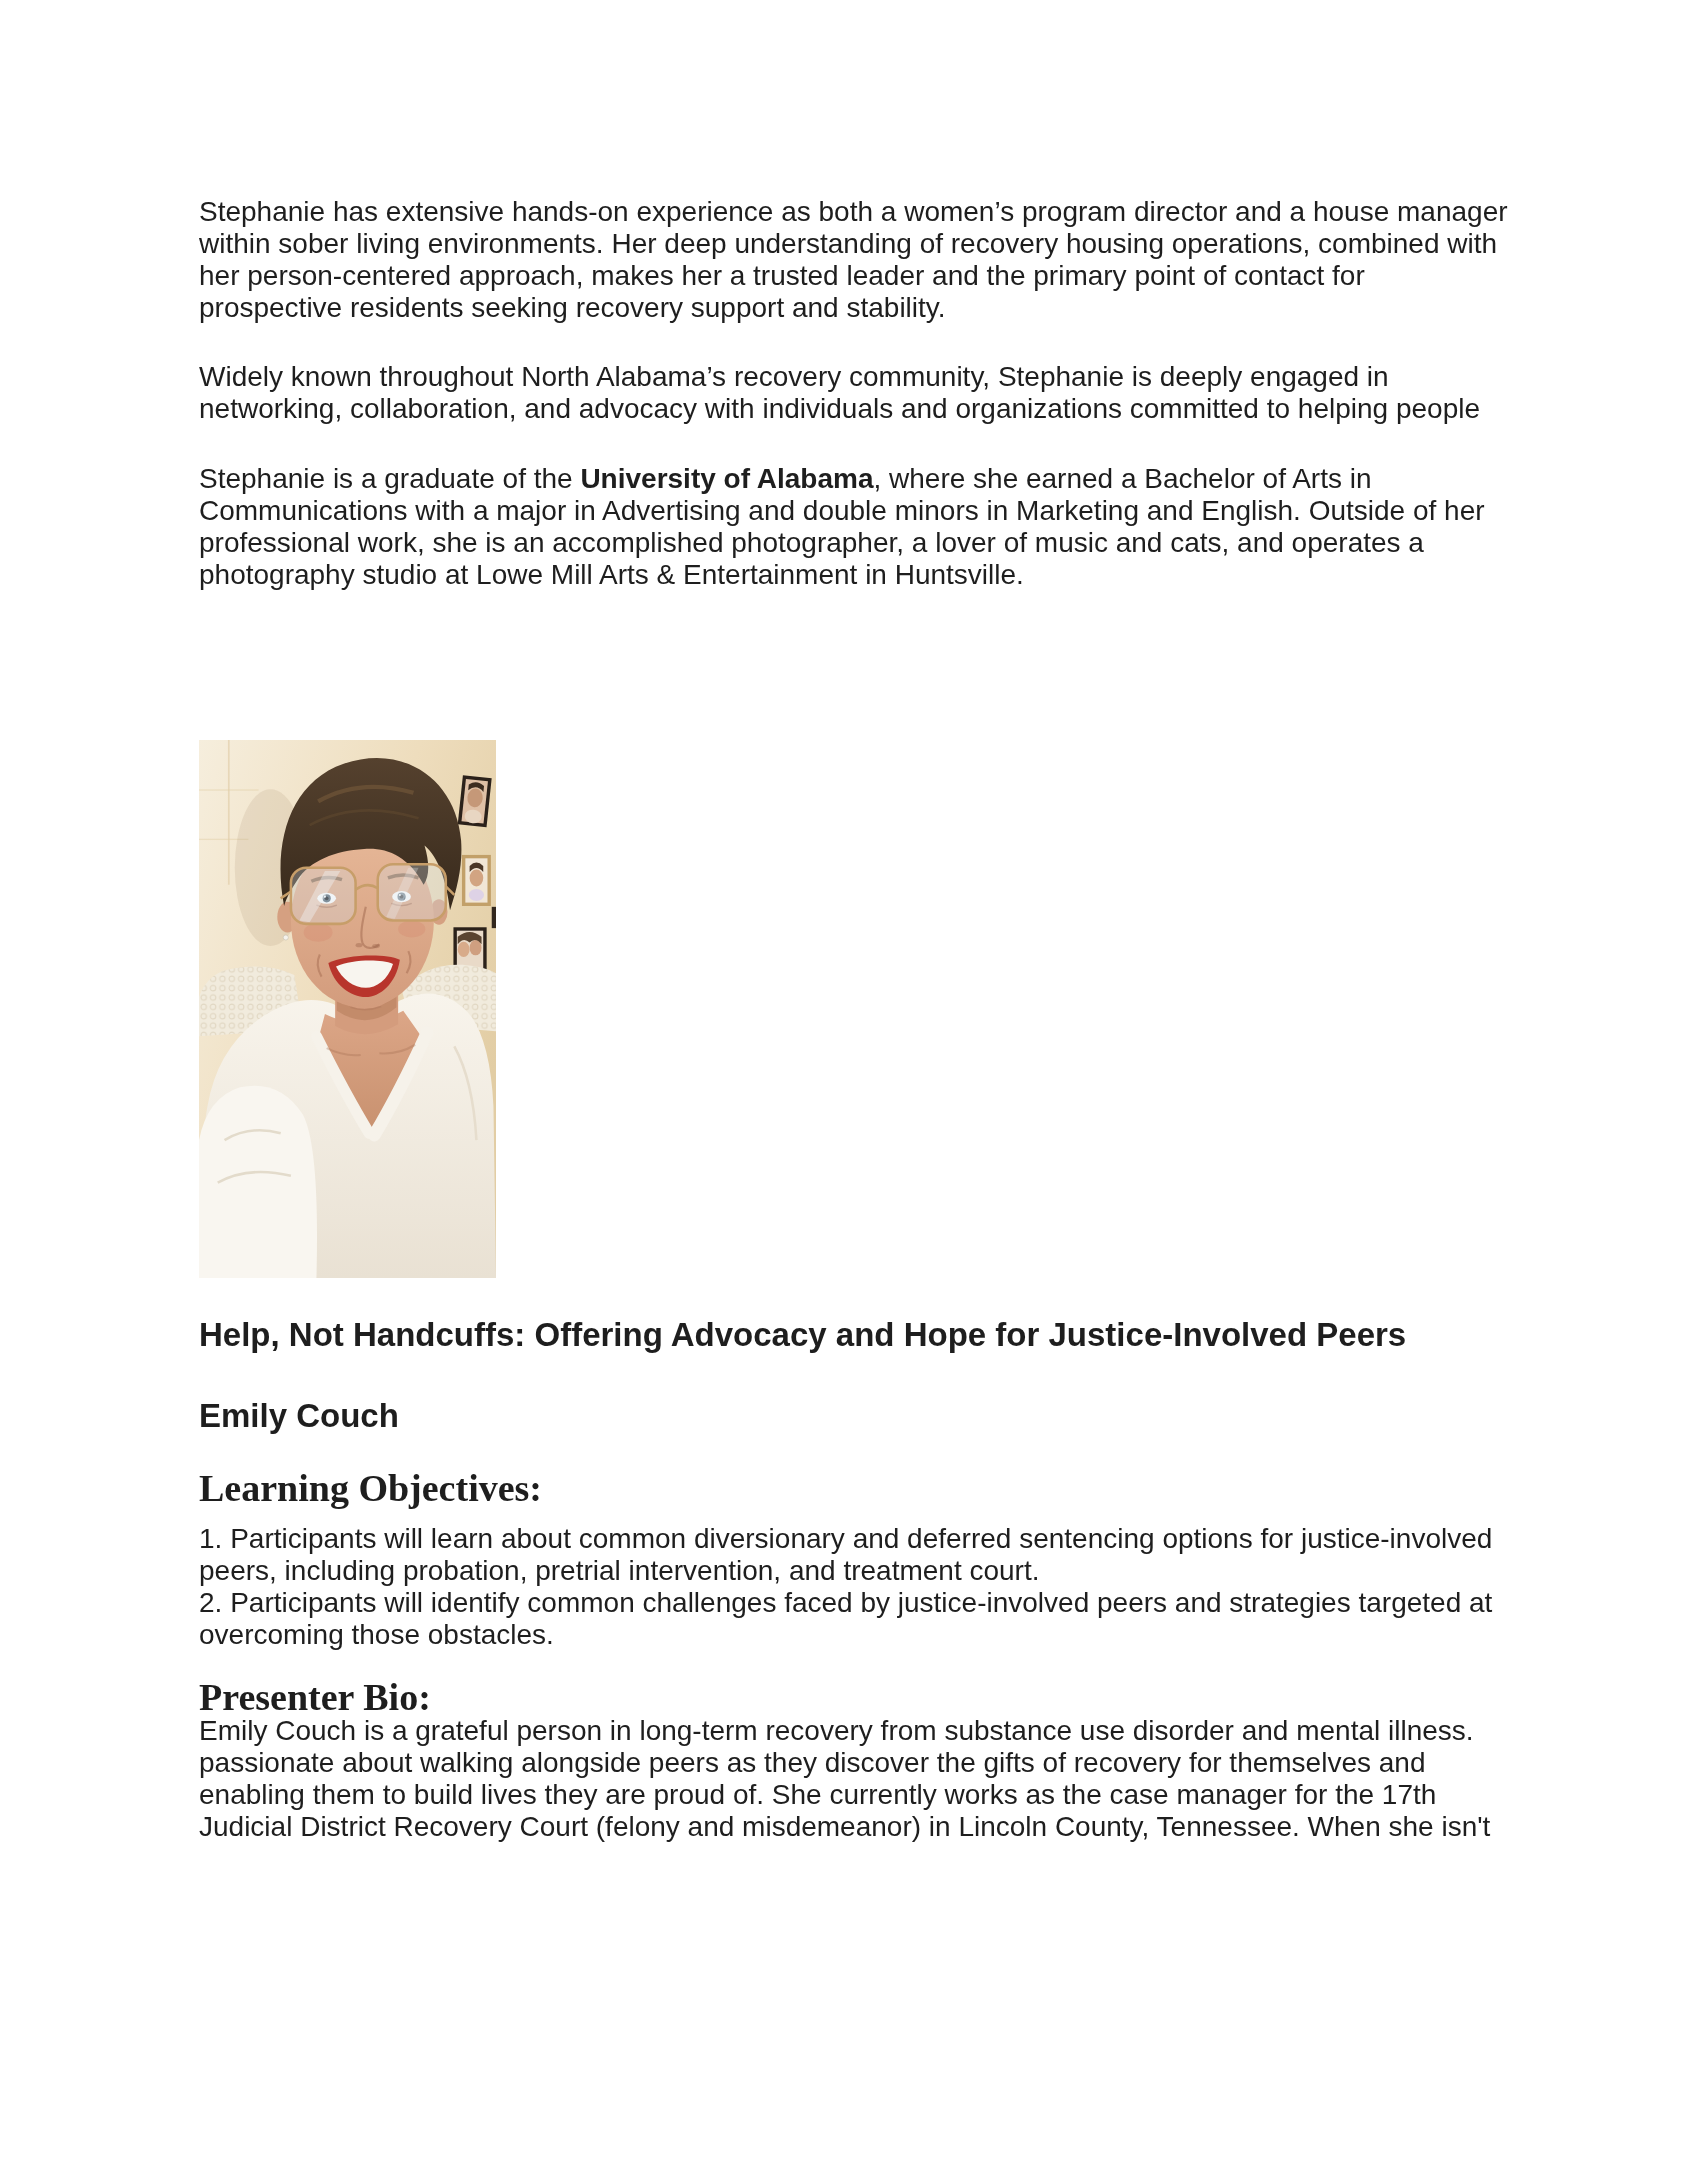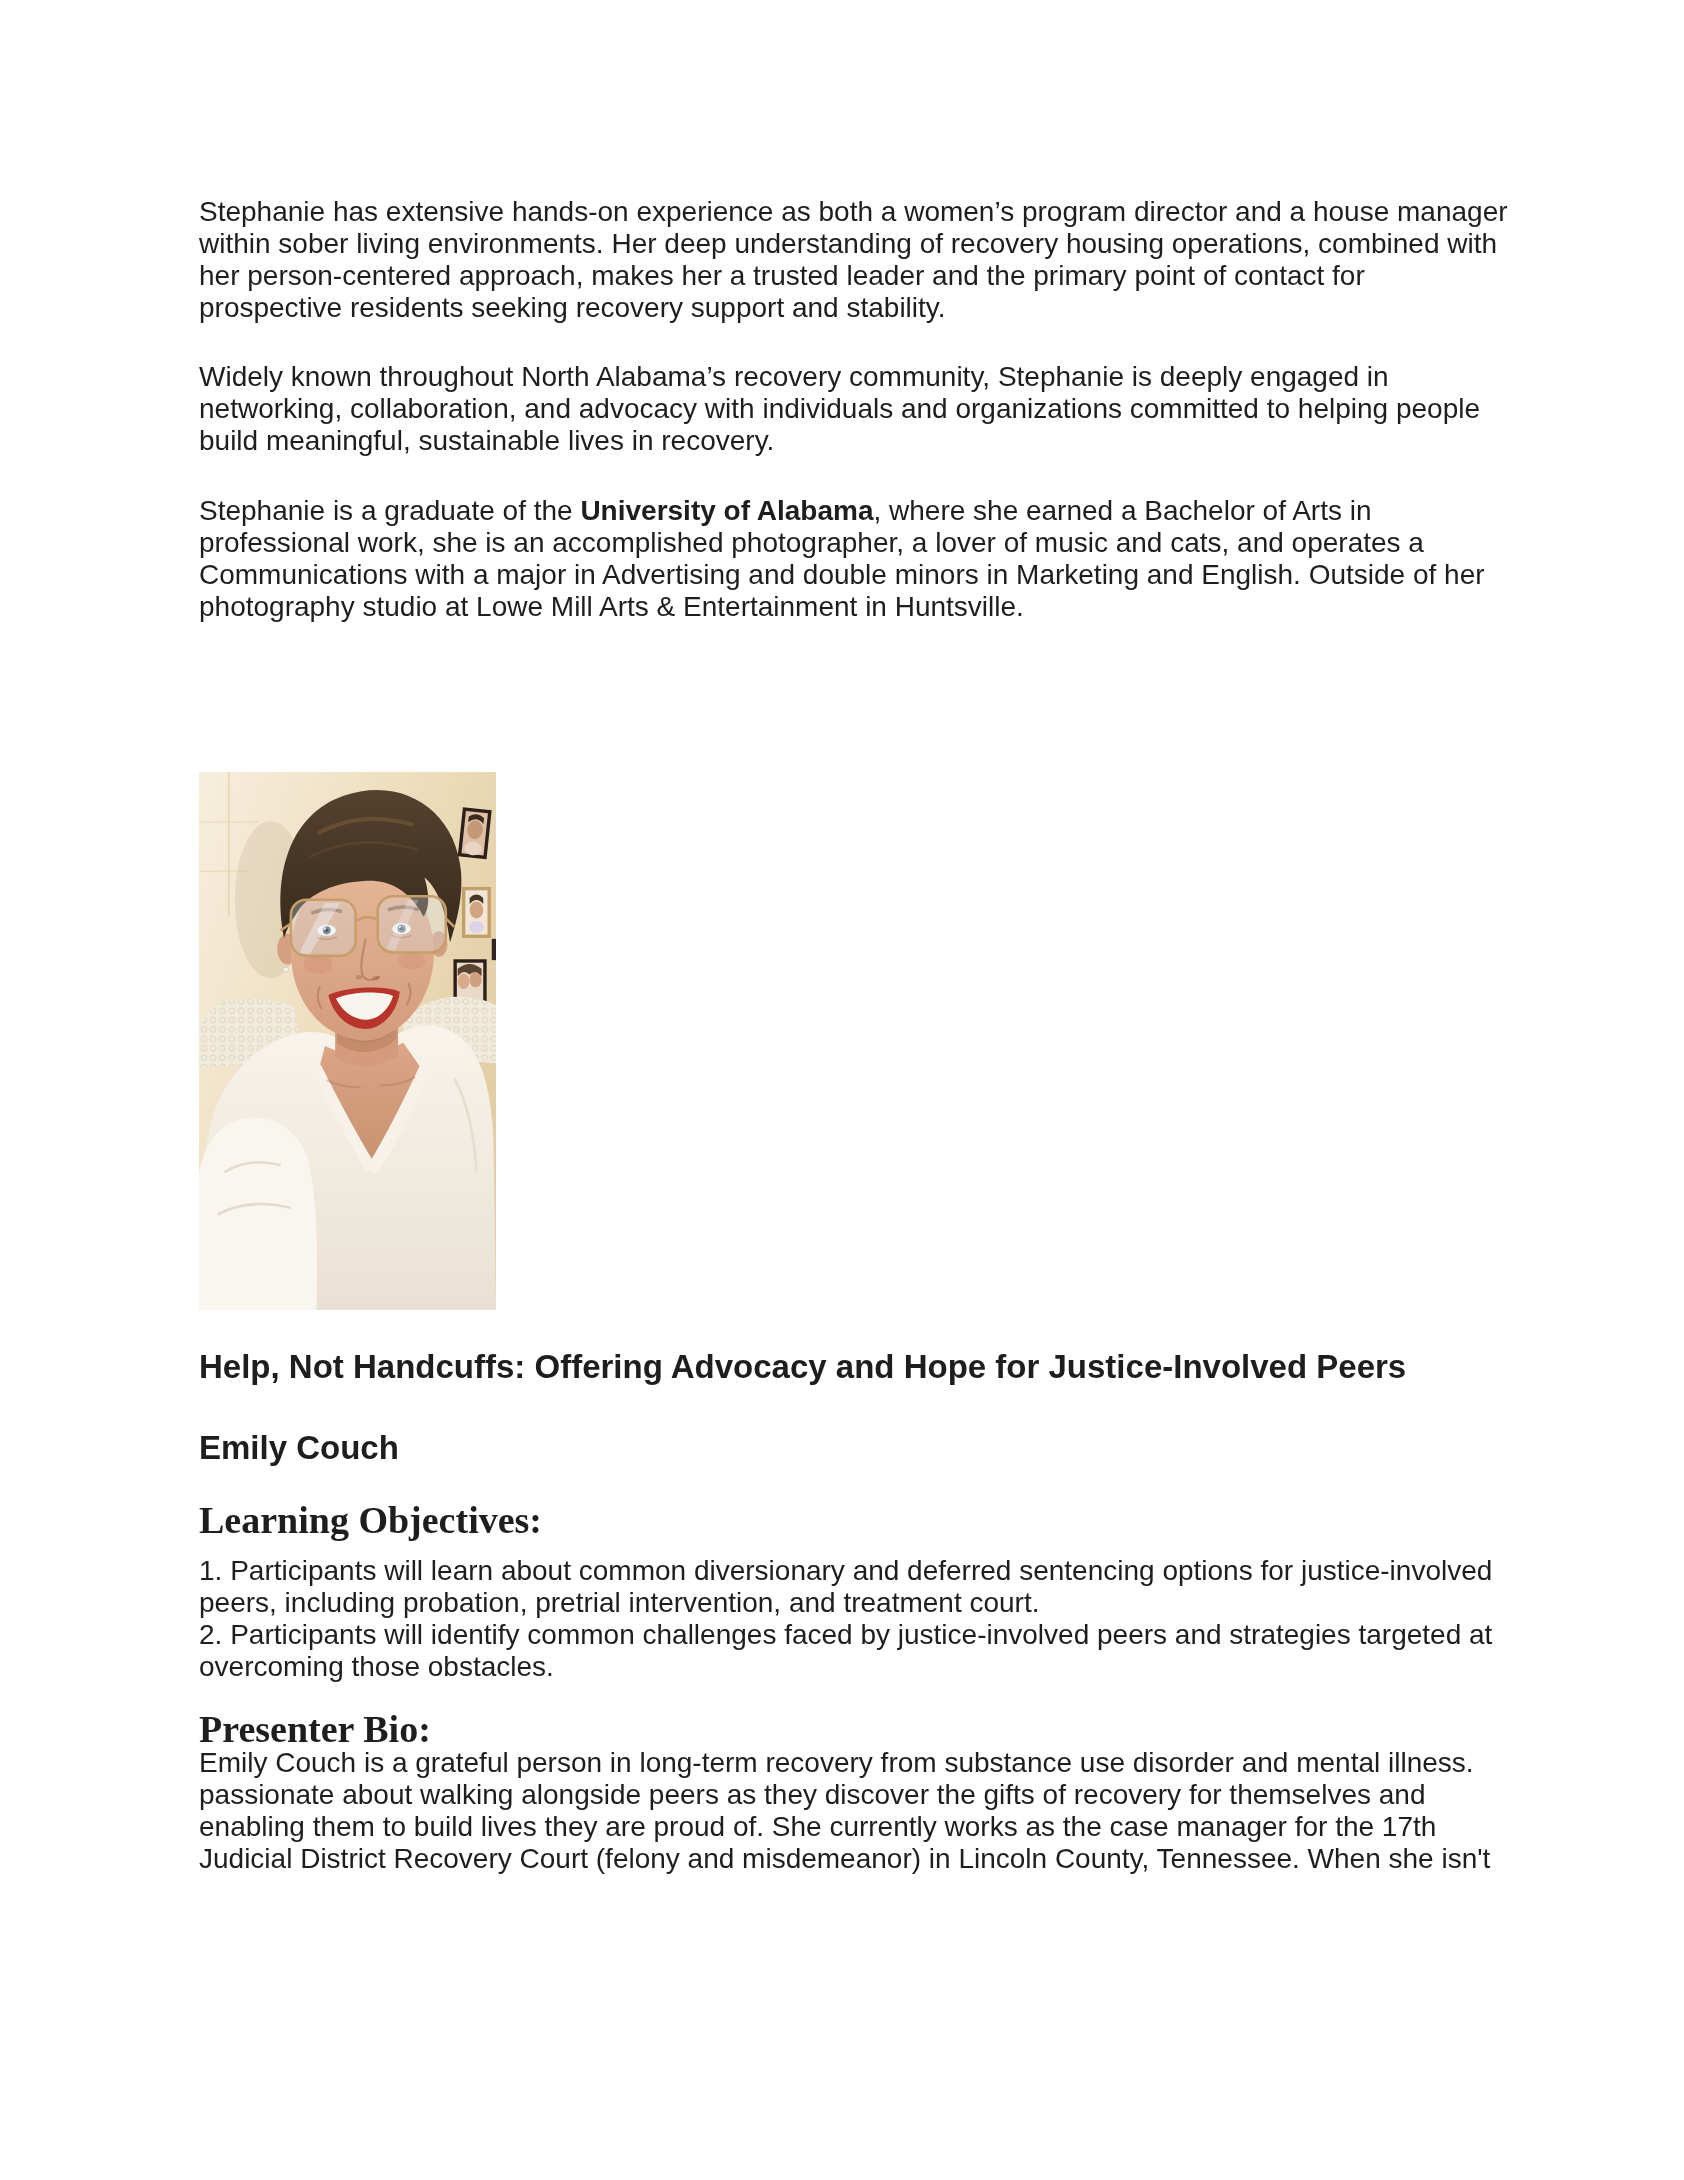--- a/index.html
+++ b/index.html
@@ -60,27 +60,26 @@
     <div class="body-par p1">
         <div class="line">Stephanie has extensive hands-on experience as both a women’s program director and a house manager</div>
         <div class="line">within sober living environments. Her deep understanding of recovery housing operations, combined with</div>
         <div class="line">her person-centered approach, makes her a trusted leader and the primary point of contact for</div>
         <div class="line">prospective residents seeking recovery support and stability.</div>
       </div>
 
     <div class="body-par p2">
         <div class="line">Widely known throughout North Alabama’s recovery community, Stephanie is deeply engaged in</div>
         <div class="line">networking, collaboration, and advocacy with individuals and organizations committed to helping people</div>
-        <div class="line">build meaningful, sustainable lives in recovery.</div>
       </div>
 
     <div class="body-par p3">
         <div class="line"><span>Stephanie is a graduate of the </span><span class="b">University of Alabama</span><span>, where she earned a Bachelor of Arts in</span></div>
+        <div class="line">Communications with a major in Advertising and double minors in Marketing and English. Outside of her</div>
         <div class="line">professional work, she is an accomplished photographer, a lover of music and cats, and operates a</div>
-        <div class="line">Communications with a major in Advertising and double minors in Marketing and English. Outside of her</div>
         <div class="line">photography studio at Lowe Mill Arts &amp; Entertainment in Huntsville.</div>
       </div>
 
     <figure class="photo">
       <svg viewBox="0 0 349 632" width="297" height="538" preserveAspectRatio="none">
         <defs>
           <linearGradient id="wall" x1="0" y1="0" x2="1" y2="0.6">
             <stop offset="0" stop-color="#f6eedd"></stop>
             <stop offset="0.55" stop-color="#eeddbd"></stop>
             <stop offset="1" stop-color="#e2cda4"></stop>

